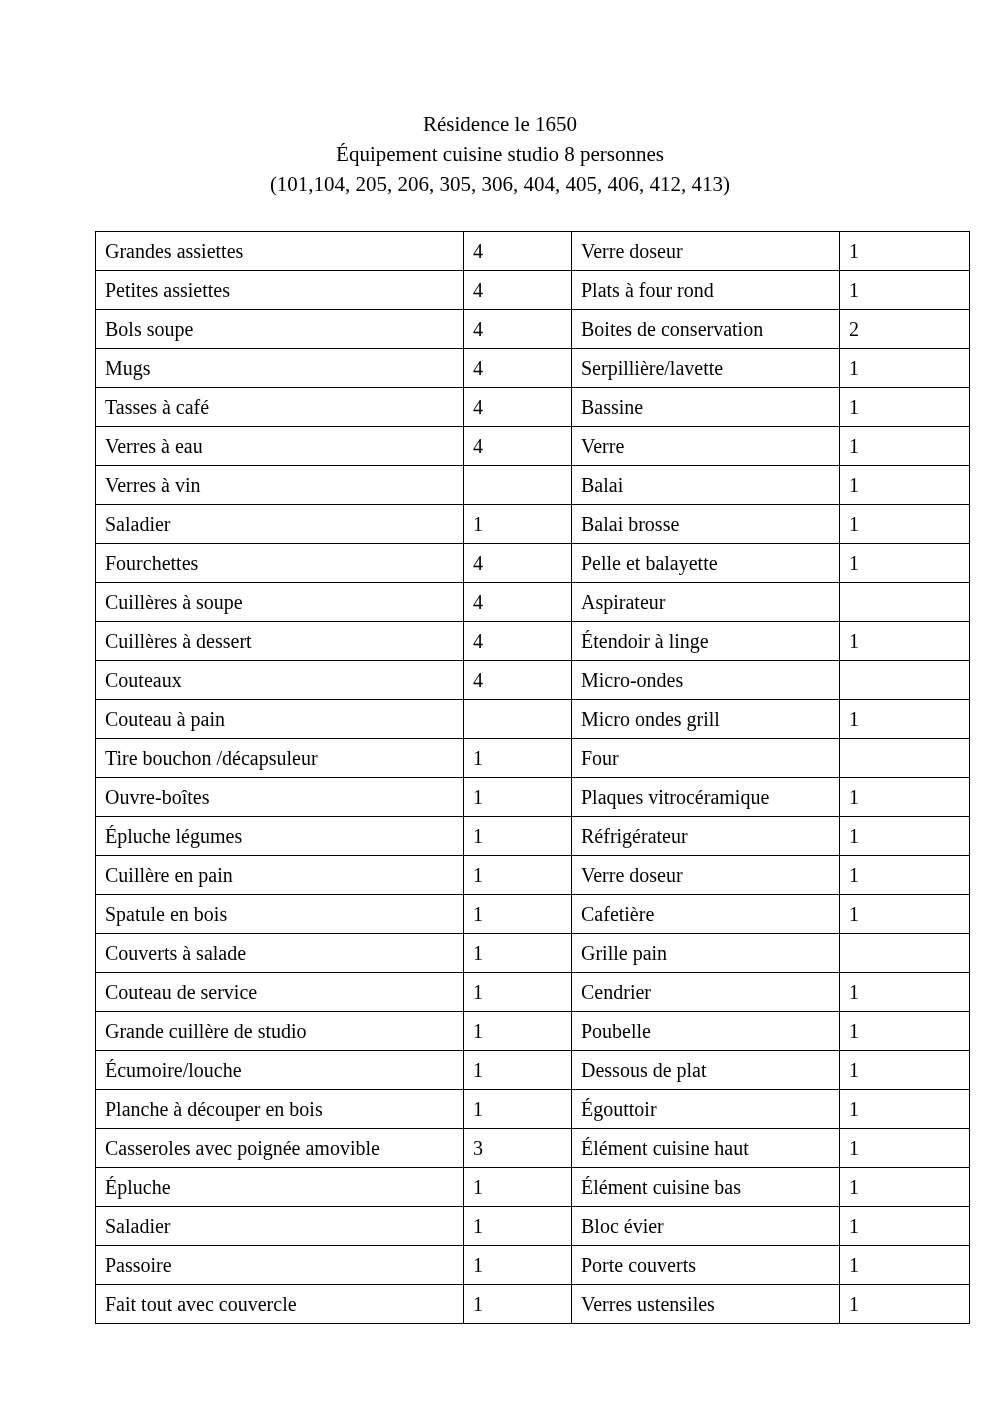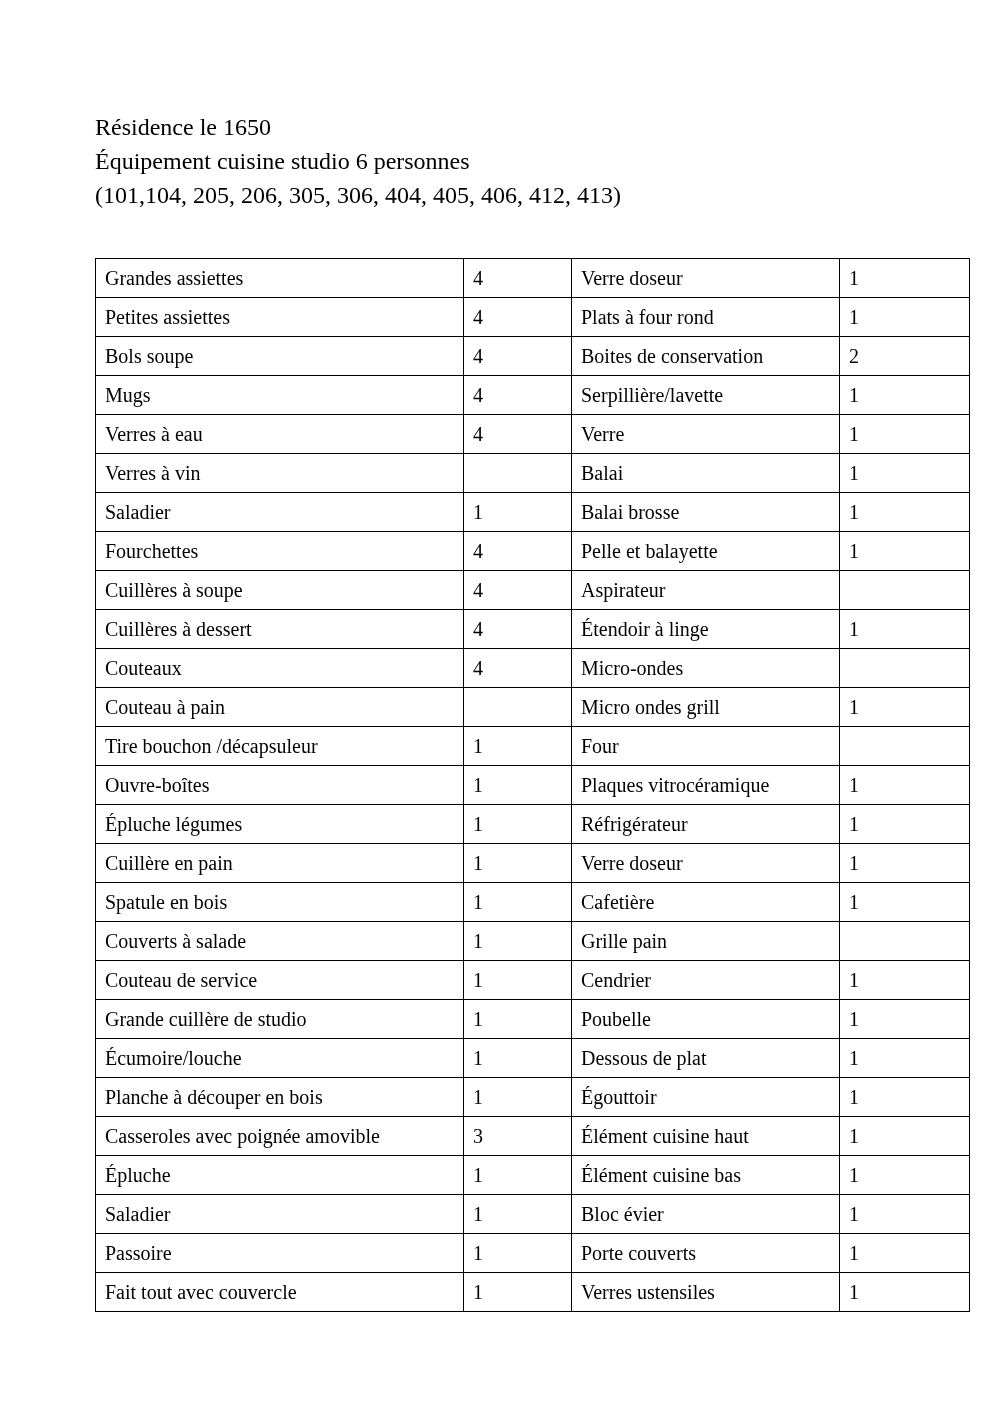--- a/index.html
+++ b/index.html
@@ -15,23 +15,24 @@
     position: relative;
     overflow: hidden;
   }
   .page {
     width: 1000px;
     height: 1415px;
     box-sizing: border-box;
     padding: 110px 95px 0 95px;
   }
   .doc-title {
-    font-size: 24px;
+    text-align: center;
+    font-size: 21px;
     line-height: 1.42;
-    margin: 0 0 46px 0;
+    margin: 0 0 32px 0;
     font-weight: normal;
   }
   .doc-title .line {
     display: block;
     white-space: nowrap;
   }
   table.equip {
     border-collapse: collapse;
     width: 812px;
     margin: 0 auto;
@@ -53,21 +54,21 @@
   td.name-b { width: 250px; }
   td.qty-b  { width: 112px; }
 </style>
 </head>
 <body>
 
 <div class="page">
 
   <div class="doc-title">
     <span class="line">Résidence le 1650</span>
-    <span class="line">Équipement cuisine studio 6 personnes</span>
+    <span class="line">Équipement cuisine studio 8 personnes</span>
     <span class="line">(101,104, 205, 206, 305, 306, 404, 405, 406, 412, 413)</span>
   </div>
 
   <table class="equip">
     <tbody>
         <tr>
           <td class="name-a">Grandes assiettes</td>
           <td class="qty-a">4</td>
           <td class="name-b">Verre doseur</td>
           <td class="qty-b">1</td>
@@ -81,20 +82,26 @@
         <tr>
           <td class="name-a">Bols soupe</td>
           <td class="qty-a">4</td>
           <td class="name-b">Boites de conservation</td>
           <td class="qty-b">2</td>
         </tr>
         <tr>
           <td class="name-a">Mugs</td>
           <td class="qty-a">4</td>
           <td class="name-b">Serpillière/lavette</td>
+          <td class="qty-b">1</td>
+        </tr>
+        <tr>
+          <td class="name-a">Tasses à café</td>
+          <td class="qty-a">4</td>
+          <td class="name-b">Bassine</td>
           <td class="qty-b">1</td>
         </tr>
         <tr>
           <td class="name-a">Verres à eau</td>
           <td class="qty-a">4</td>
           <td class="name-b">Verre</td>
           <td class="qty-b">1</td>
         </tr>
         <tr>
           <td class="name-a">Verres à vin</td>

